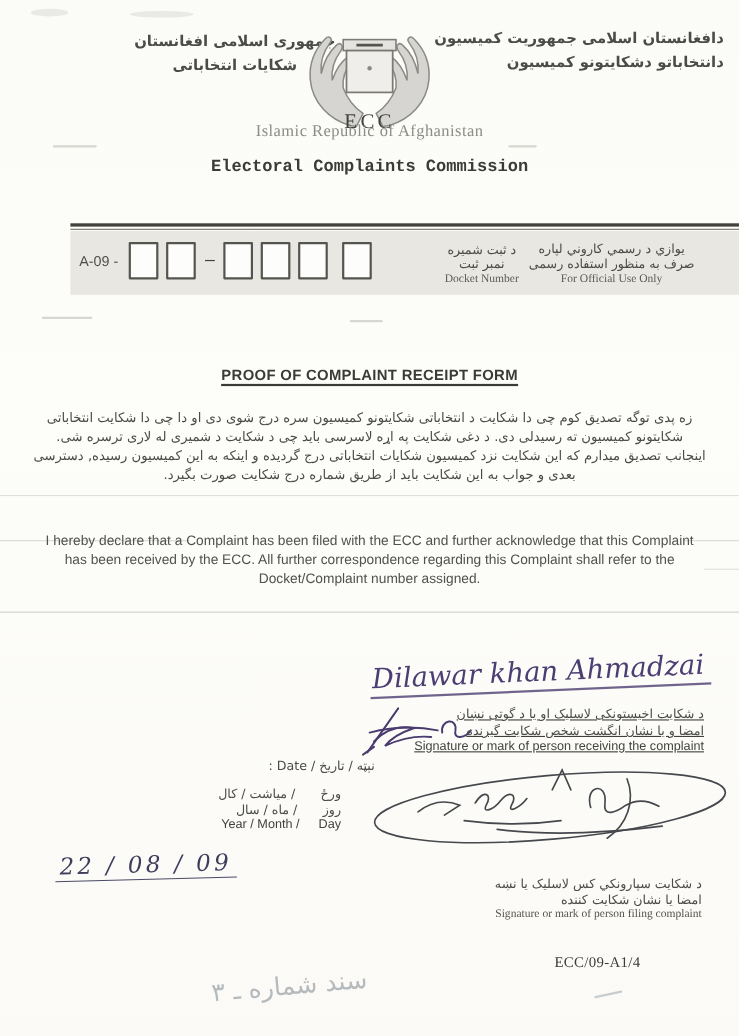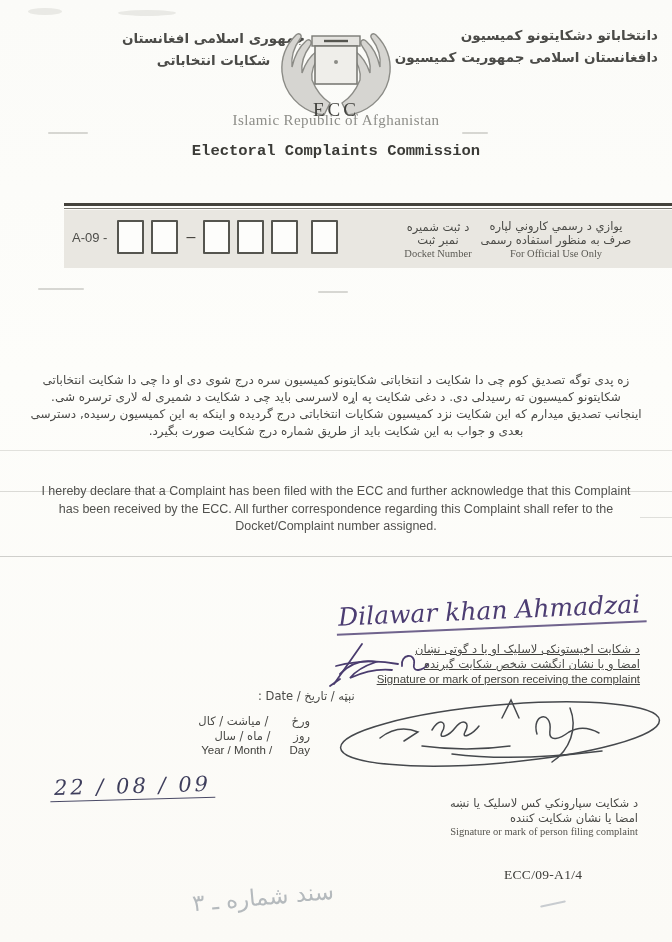--- a/index.html
+++ b/index.html
@@ -45,21 +45,21 @@
 
   
   .hand-name { left:336px; top:596px; font-family:"DejaVu Serif", serif; font-style:italic; font-size:25px;
                color:#4c3d72; transform:rotate(-2.5deg); white-space:nowrap; }
   .hand-name span { border-bottom:2px solid rgba(76,61,114,.8); padding:0 6px 2px 2px; }
   .sig1-scribble { left:328px; top:634px; }
   .recv-labels { right:32px; top:642px; text-align:right; line-height:15px;text-decoration:underline; }
   .recv-labels .ar { font-size:11.5px; color:#4b4b48; }
   .recv-labels .en { font-size:11.5px; color:#44443f; font-family:"Liberation Sans", sans-serif; }
 
-  .date-label { left:258px; top:689px; font-size:11.5px; color:#4b4b48; }
+  .date-label { left:244px; top:689px; font-size:11.5px; color:#4b4b48; }
   .ymd { left:152px; top:714px; width:158px; text-align:right; line-height:14.5px; }
   .ymd .ar { font-size:11.5px; color:#4b4b48; }
   .ymd .en { font-size:11.5px; color:#3f3f3b; }
   .sig2-scribble { left:332px; top:678px; }
 
   .hand-date { left:50px; top:774px; font-family:"DejaVu Serif", serif; font-style:italic; font-size:21px;
                color:#3e3e5c; letter-spacing:3px; transform:rotate(-1.5deg); }
   .hand-date span { border-bottom:1.5px solid #4a4a66; padding:0 4px 1px; }
 
   .file-labels { right:34px; top:796px; text-align:right; line-height:14.5px; }
@@ -71,22 +71,22 @@
                  font-family:"DejaVu Sans", sans-serif; opacity:.85; }
   .pencil-bit { left:540px; top:903px; width:26px; height:2px; background:#c8ccd0; transform:rotate(-12deg); border-radius:2px; }
   .smudge { background:#d8d8d2; border-radius:50%; opacity:.5; }
 </style>
 </head>
 <body>
 
 <div class="page">
 
   <div class="abs rtl hdr-right">
+    <div>دافغانستان اسلامی جمهوریت کمیسیون</div>
     <div>دانتخاباتو دشکایتونو کمیسیون</div>
-    <div>دافغانستان اسلامی جمهوریت کمیسیون</div>
   </div>
   <div class="abs rtl hdr-left">
     <div>جمهوری اسلامی افغانستان</div>
     <div>شکایات انتخاباتی</div>
   </div>
 
   <svg class="abs logo" viewBox="0 0 136 108">
     <g stroke="#8b8b86" stroke-width="1.4" fill="#d6d5d1">
       <path d="M50,102 C32,97 16,82 14,60 C13,46 18,33 28,23 C31,20 35,23 32,27 C26,35 23,45 24,55 C26,46 30,36 38,29 C41,26 45,29 42,34 C36,42 33,52 34,61 C37,52 42,44 49,39 C52,37 55,40 52,44 C46,51 43,60 44,68 C48,78 54,86 62,91 L56,103 Z"></path>
       <path d="M86,102 C104,97 120,82 122,60 C123,46 118,33 108,23 C105,20 101,23 104,27 C110,35 113,45 112,55 C110,46 106,36 98,29 C95,26 91,29 94,34 C100,42 103,52 102,61 C99,52 94,44 87,39 C84,37 81,40 84,44 C90,51 93,60 92,68 C88,78 82,86 74,91 L80,103 Z"></path>
@@ -129,20 +129,23 @@
 
   <div class="abs lblstack docket-right">
     <div class="ar rtl">یوازي د رسمي کاروني لپاره</div>
     <div class="ar rtl">صرف به منظور استفاده رسمی</div>
     <div class="en">For Official Use Only</div>
   </div>
 
   <div class="abs dash" style="left:38px; top:288px; width:46px;"></div>
   <div class="abs dash" style="left:318px; top:291px; width:30px;"></div>
 
+  <div class="abs title">
+    <span>PROOF OF COMPLAINT RECEIPT FORM</span>
+  </div>
 
   <div class="abs rtl para-rtl">
     <div>زه پدی توگه تصدیق کوم چی دا شکایت د انتخاباتی شکایتونو کمیسیون سره درج شوی دی او دا چی دا شکایت انتخاباتی شکایتونو کمیسیون ته رسیدلی دی. د دغی شکایت په اړه لاسرسی باید چی د شکایت د شمیری له لاری ترسره شی.</div>
     <div>اینجانب تصدیق میدارم که این شکایت نزد کمیسیون شکایات انتخاباتی درج گردیده و اینکه به این کمیسیون رسیده, دسترسی بعدی و جواب به این شکایت باید از طریق شماره درج شکایت صورت بگیرد.</div>
   </div>
 
   <div class="abs scanline" style="left:0; right:0; top:450px; opacity:.28;"></div>
   <div class="abs scanline" style="left:0; width:172px; top:491px; opacity:.35;"></div>
   <div class="abs scanline" style="left:622px; right:0; top:491px; opacity:.35;"></div>
   <div class="abs scanline" style="left:640px; right:0; top:517px; opacity:.3;"></div>

